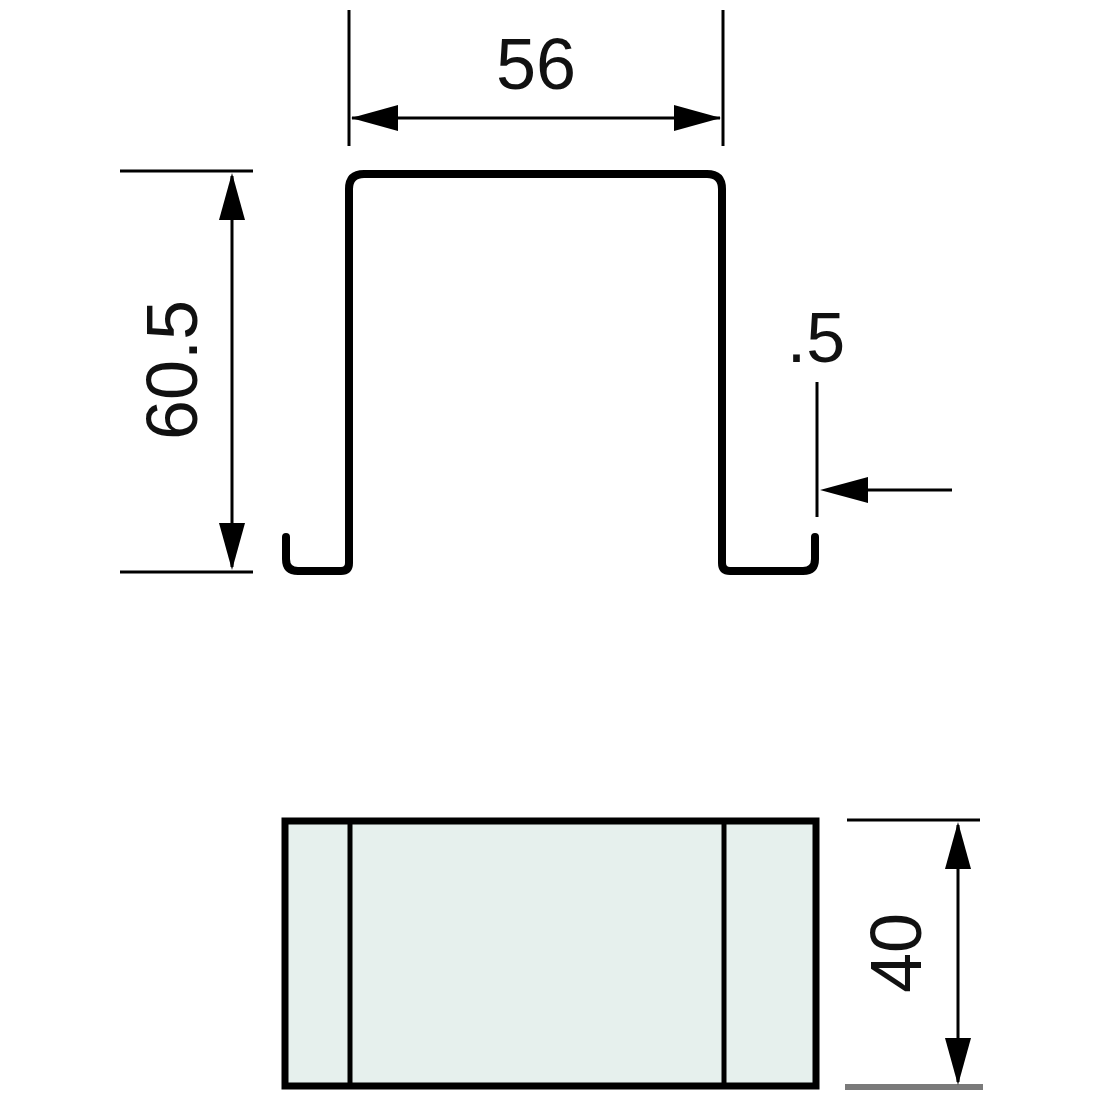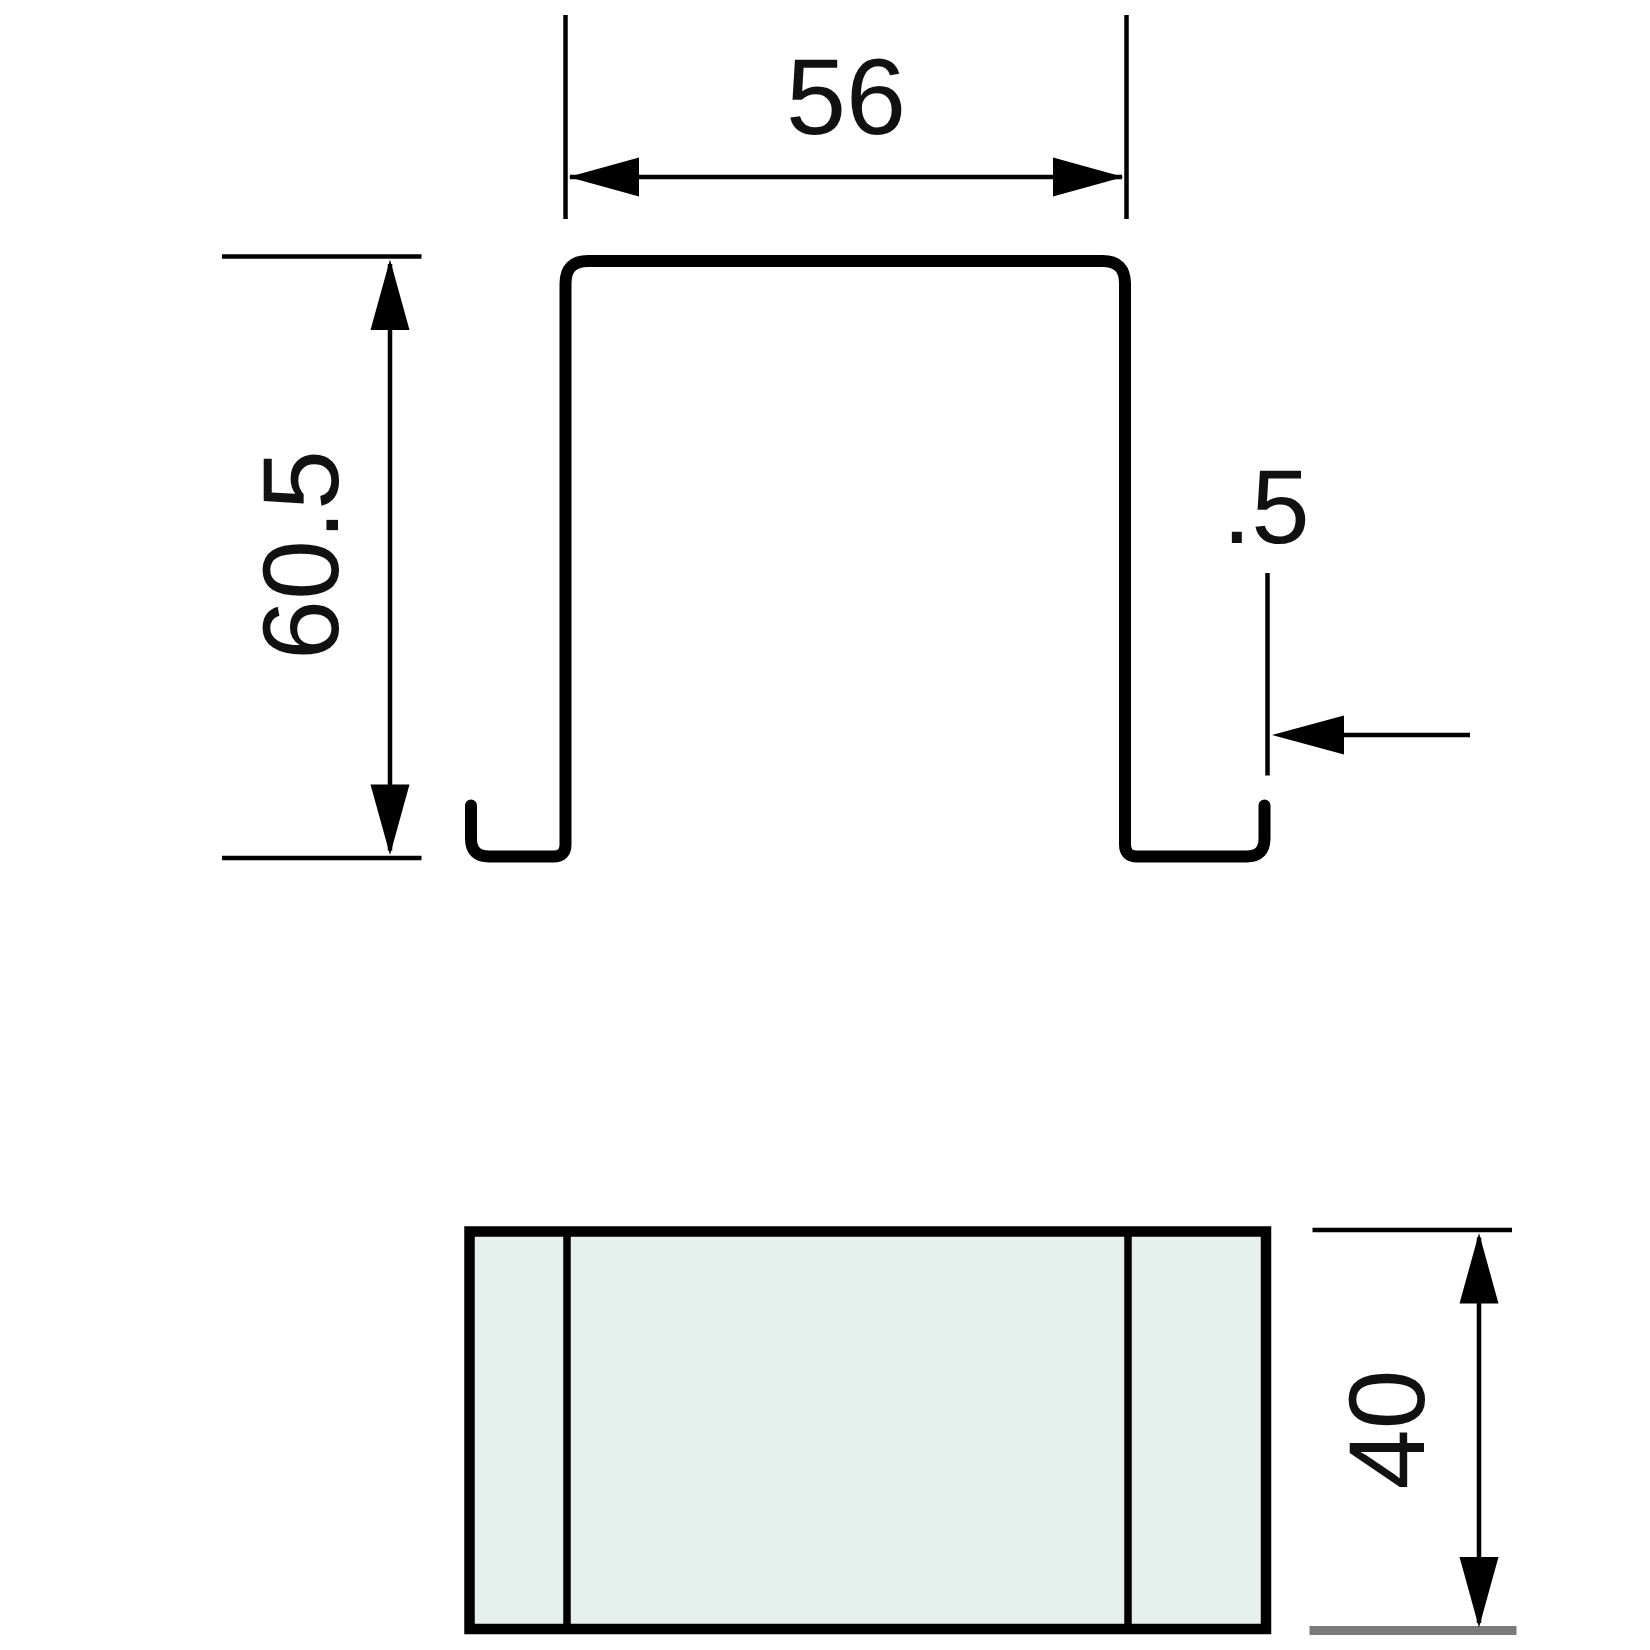--- a/index.html
+++ b/index.html
@@ -7,21 +7,20 @@
     padding: 0;
     background: #ffffff;
     width: 1100px;
     height: 1100px;
     overflow: hidden;
   }
   .canvas-wrap {
     width: 907px;
     height: 1100px;
     position: relative;
-    padding-left: 28px;
   }
   svg { display: block; }
 
   
   .profile-stroke {
     fill: none;
     stroke: #000000;
     stroke-width: 8;
     stroke-linecap: round;
     stroke-linejoin: round;

